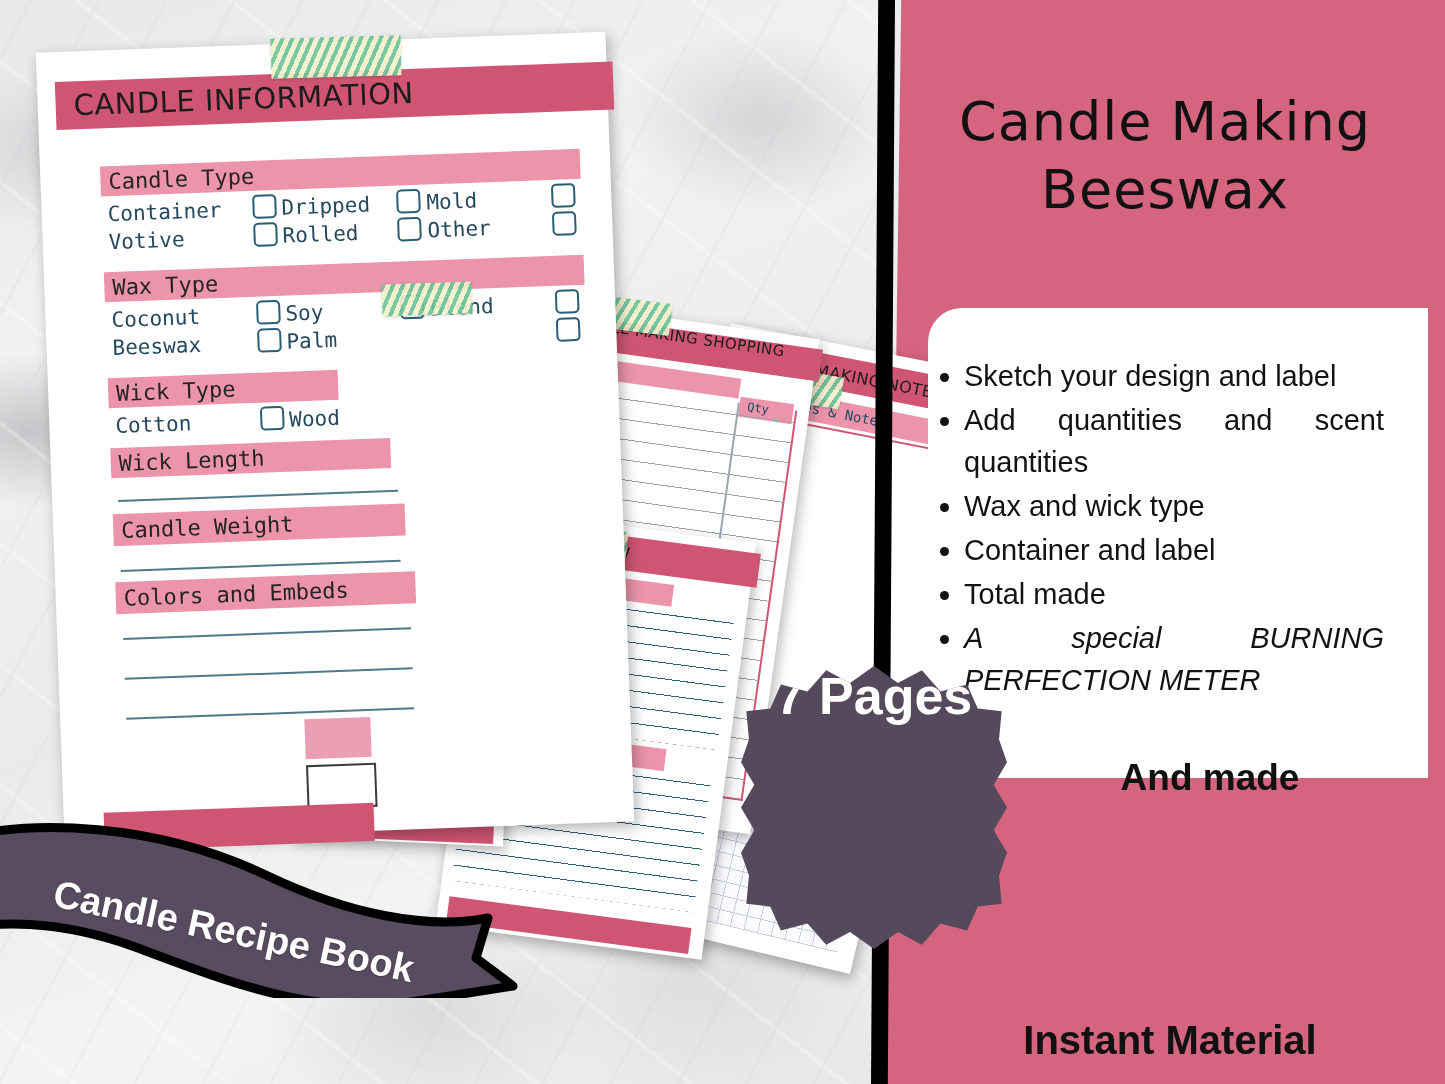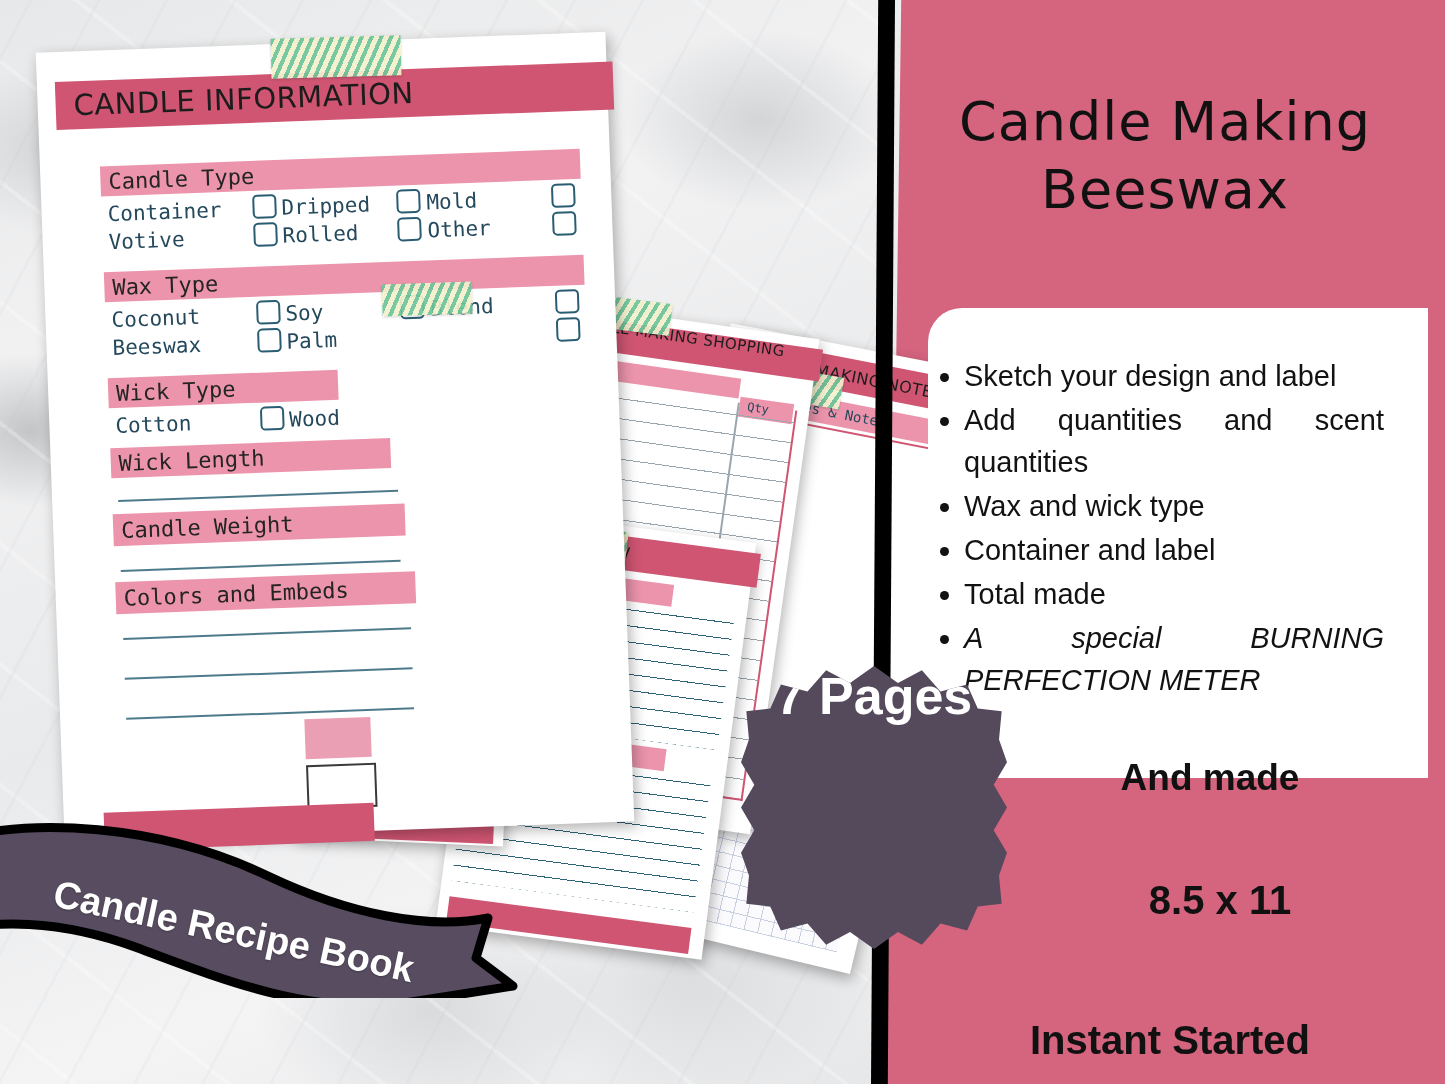--- a/index.html
+++ b/index.html
@@ -264,23 +264,22 @@
     <li>Sketch your design and label</li>
     <li>Add quantities and scent quantities</li>
     <li>Wax and wick type</li>
     <li>Container and label</li>
     <li>Total made</li>
     <li>A special BURNING PERFECTION METER</li>
   </ul>
 
   <div class="andmore">And made</div>
   <div class="size">
-    <div>8.5 x 11</div>
-  </div>
-  <div class="instant">Instant Started</div>
+  </div>
+  <div class="instant">Instant Material</div>
 
   <div class="badge">
     <span>7 Pages</span>
   </div>
 
   <div class="ribbon">
     <svg width="560" height="180" viewBox="0 0 560 180">
       <path d="M-40,30 C60,-8 200,10 300,58 C380,96 460,112 520,100 L508,140 L545,168
                L430,186 C340,196 250,160 170,130 C100,104 20,96 -40,122 Z" fill="#584d60" stroke="#000" stroke-width="9" stroke-linejoin="round"></path>
     </svg>

